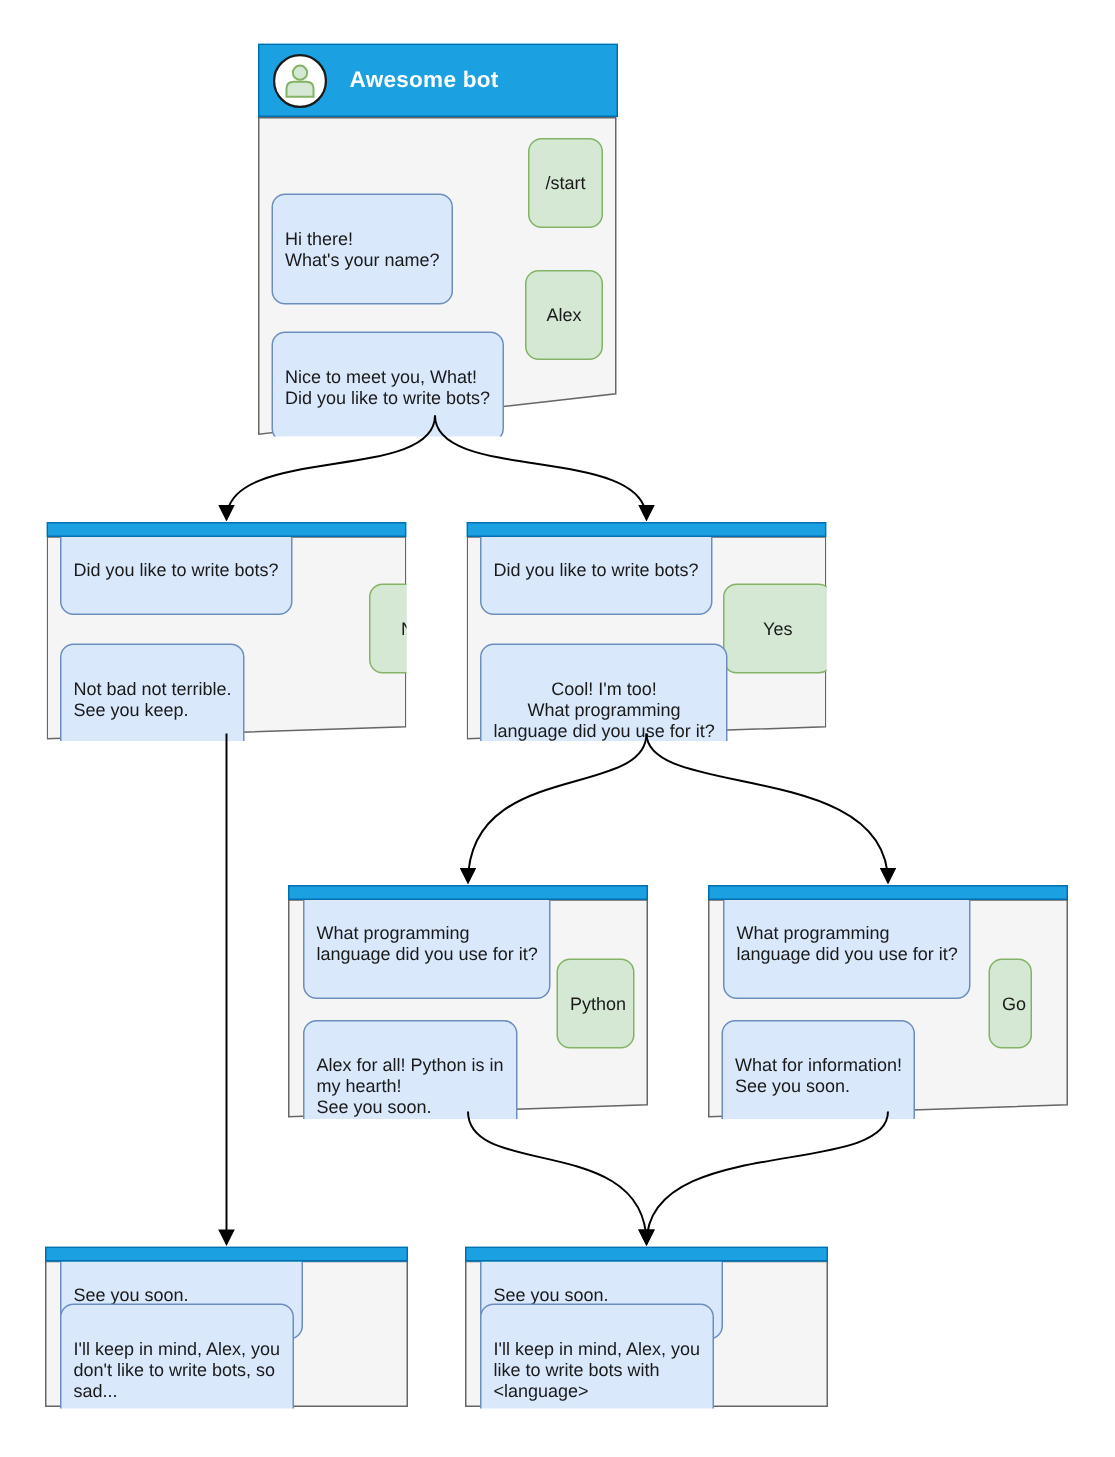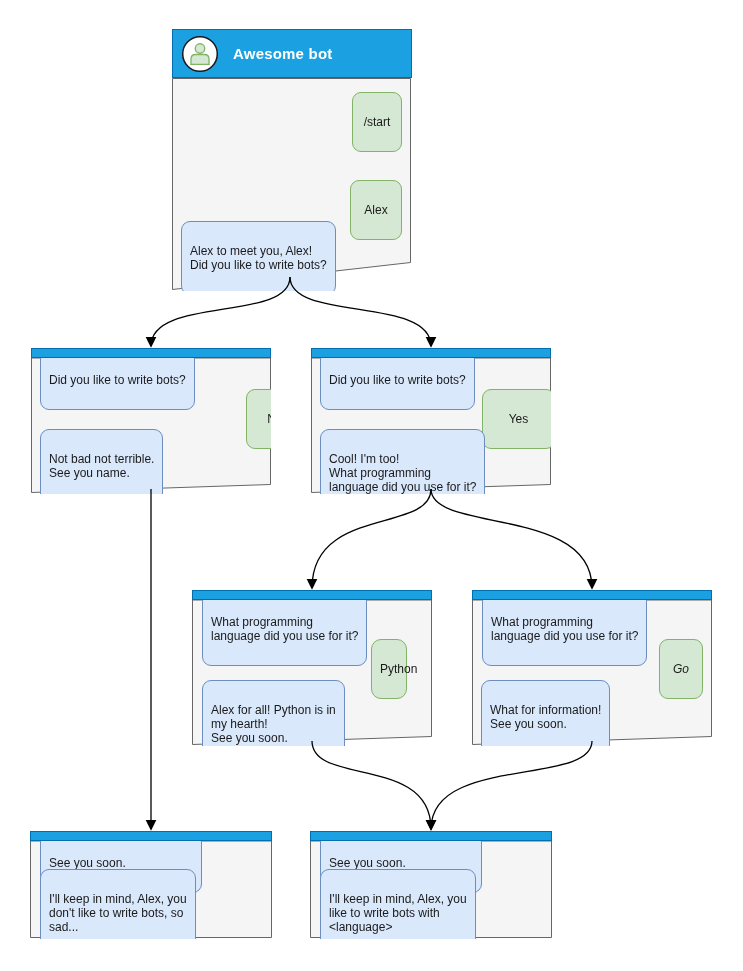--- a/index.html
+++ b/index.html
@@ -46,69 +46,71 @@
     </svg>
     <div class="titlebar main">
       <svg class="avatar" width="38" height="38" viewBox="0 0 40 40">
         <circle cx="20" cy="20" r="18.2" fill="#ffffff" stroke="#1a1a1a" stroke-width="1.6"></circle>
         <circle cx="20" cy="14.2" r="5" fill="var(--user-bubble-fill)" stroke="var(--user-bubble-border)" stroke-width="1.4"></circle>
         <path d="M10.5,31 L10.5,25.5 Q10.5,20.5 15.5,20.5 L24.5,20.5 Q29.5,20.5 29.5,25.5 L29.5,31 Z" fill="var(--user-bubble-fill)" stroke="var(--user-bubble-border)" stroke-width="1.4"></path>
       </svg>
       <span class="window-title">Awesome bot</span>
     </div>
     <div class="bubble user" style="left:180px;top:63px;width:50px;">/start</div>
+    <div class="bubble bot" style="left:9px;top:100px;">Hi there!
+What's your name?</div>
     <div class="bubble user" style="left:178px;top:151px;width:52px;">Alex</div>
-    <div class="bubble bot" style="left:9px;top:192px;">Alex to meet you, Alex!
+    <div class="bubble bot" style="left:9px;top:192px;">Nice to meet you, What!
 Did you like to write bots?</div>
   </div>
 
   <div class="window" style="left:31px;top:348px;width:240px;height:146px;">
     <svg class="body-shape" width="240" height="146">
       <polygon class="win-body" points="0.5,10 239.5,10 239.5,136.5 0.5,144.5"></polygon>
     </svg>
     <div class="titlebar thin"></div>
     <div class="bubble bot" style="left:9px;top:2px;">Did you like to write bots?</div>
     <div class="bubble user" style="left:171px;top:41px;width:58px;margin-left:44px;">No</div>
     <div class="bubble bot" style="left:9px;top:81px;">Not bad not terrible.
-See you name.</div>
+See you keep.</div>
   </div>
 
   <div class="window" style="left:311px;top:348px;width:240px;height:146px;">
     <svg class="body-shape" width="240" height="146">
       <polygon class="win-body" points="0.5,10 239.5,10 239.5,136.5 0.5,144.5"></polygon>
     </svg>
     <div class="titlebar thin"></div>
     <div class="bubble bot" style="left:9px;top:2px;">Did you like to write bots?</div>
     <div class="bubble user" style="left:171px;top:41px;width:73px;">Yes</div>
-    <div class="bubble bot" style="left:9px;top:81px;">Cool! I'm too!
+    <div class="bubble bot" style="left:9px;top:81px;text-align:center;">Cool! I'm too!
 What programming
 language did you use for it?</div>
   </div>
 
   <div class="window" style="left:192px;top:590px;width:240px;height:156px;">
     <svg class="body-shape" width="240" height="156">
       <polygon class="win-body" points="0.5,10 239.5,10 239.5,146.5 0.5,154.5"></polygon>
     </svg>
     <div class="titlebar thin"></div>
     <div class="bubble bot" style="left:10px;top:2px;">What programming
 language did you use for it?</div>
-    <div class="bubble user" style="left:179px;top:49px;width:36px;border-radius:10px;">Python</div>
+    <div class="bubble user" style="left:179px;top:49px;width:52px;">Python</div>
     <div class="bubble bot" style="left:10px;top:90px;">Alex for all! Python is in
 my hearth!
 See you soon.</div>
   </div>
 
   <div class="window" style="left:472px;top:590px;width:240px;height:156px;">
     <svg class="body-shape" width="240" height="156">
       <polygon class="win-body" points="0.5,10 239.5,10 239.5,146.5 0.5,154.5"></polygon>
     </svg>
     <div class="titlebar thin"></div>
     <div class="bubble bot" style="left:10px;top:2px;">What programming
 language did you use for it?</div>
-    <div class="bubble user" style="left:187px;top:49px;width:44px;font-style:italic;">Go</div>
+    <div class="bubble user" style="left:187px;top:49px;width:29px;">Go</div>
     <div class="bubble bot" style="left:9px;top:90px;">What for information!
 See you soon.</div>
   </div>
 
   <div class="window" style="left:30px;top:831px;width:242px;height:108px;">
     <svg class="body-shape" width="242" height="108">
       <polygon class="win-body" points="0.5,10 241.5,10 241.5,106.5 0.5,106.5"></polygon>
     </svg>
     <div class="titlebar thin"></div>
     <div class="bubble bot" style="left:10px;top:2px;width:162px;">See you soon.</div>

